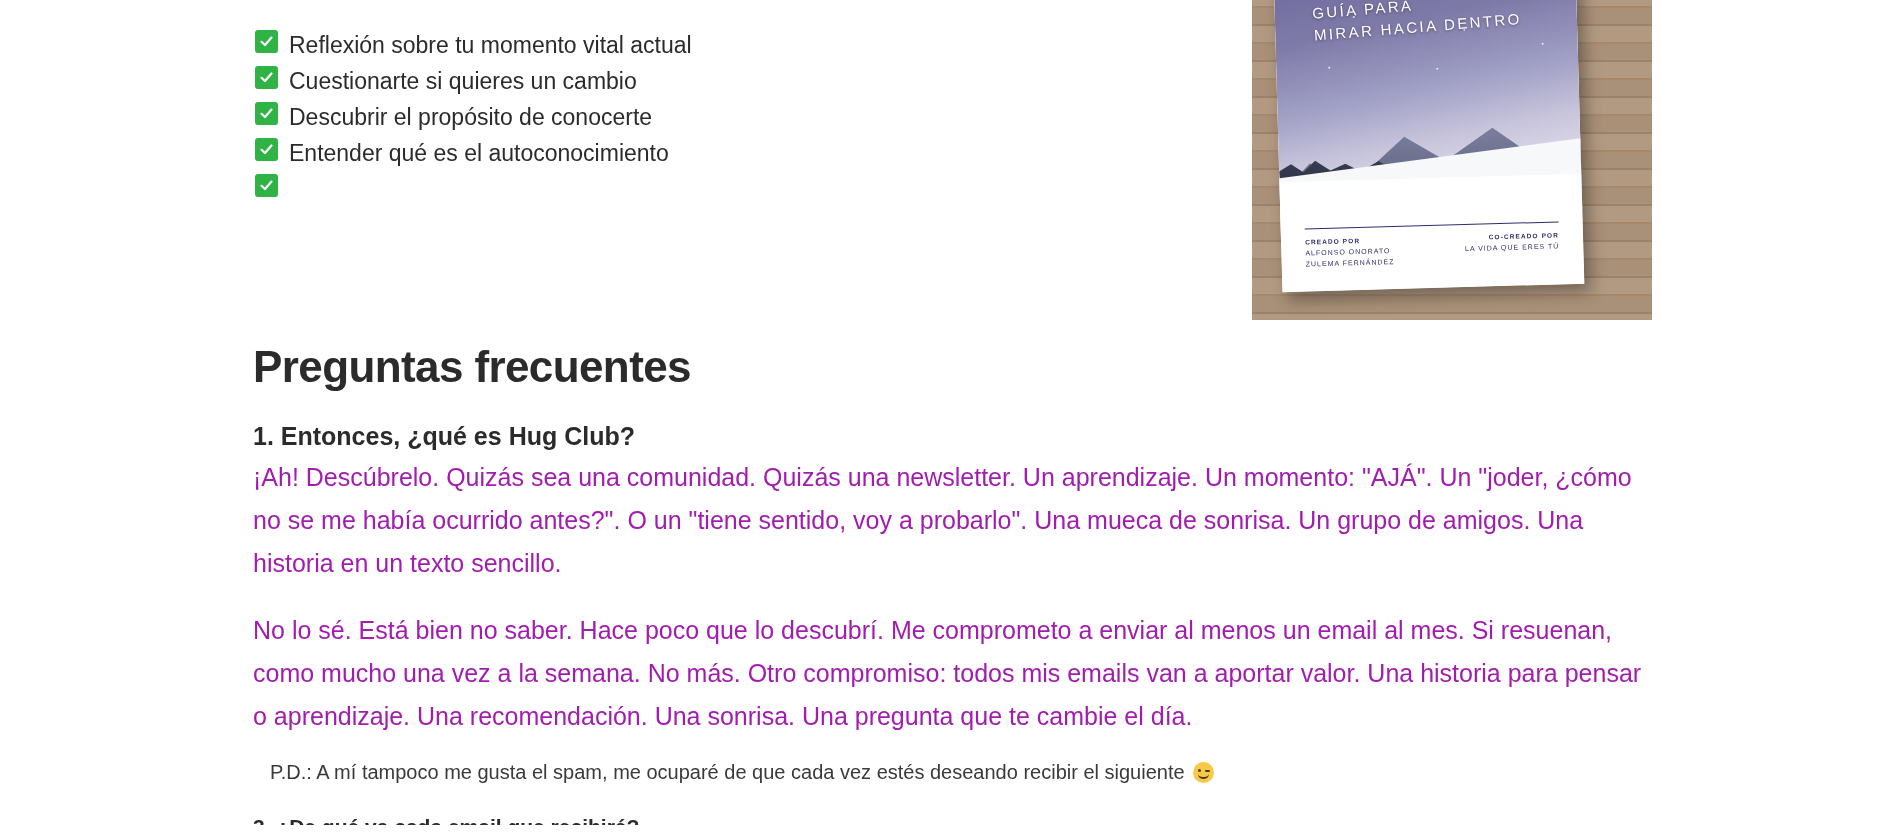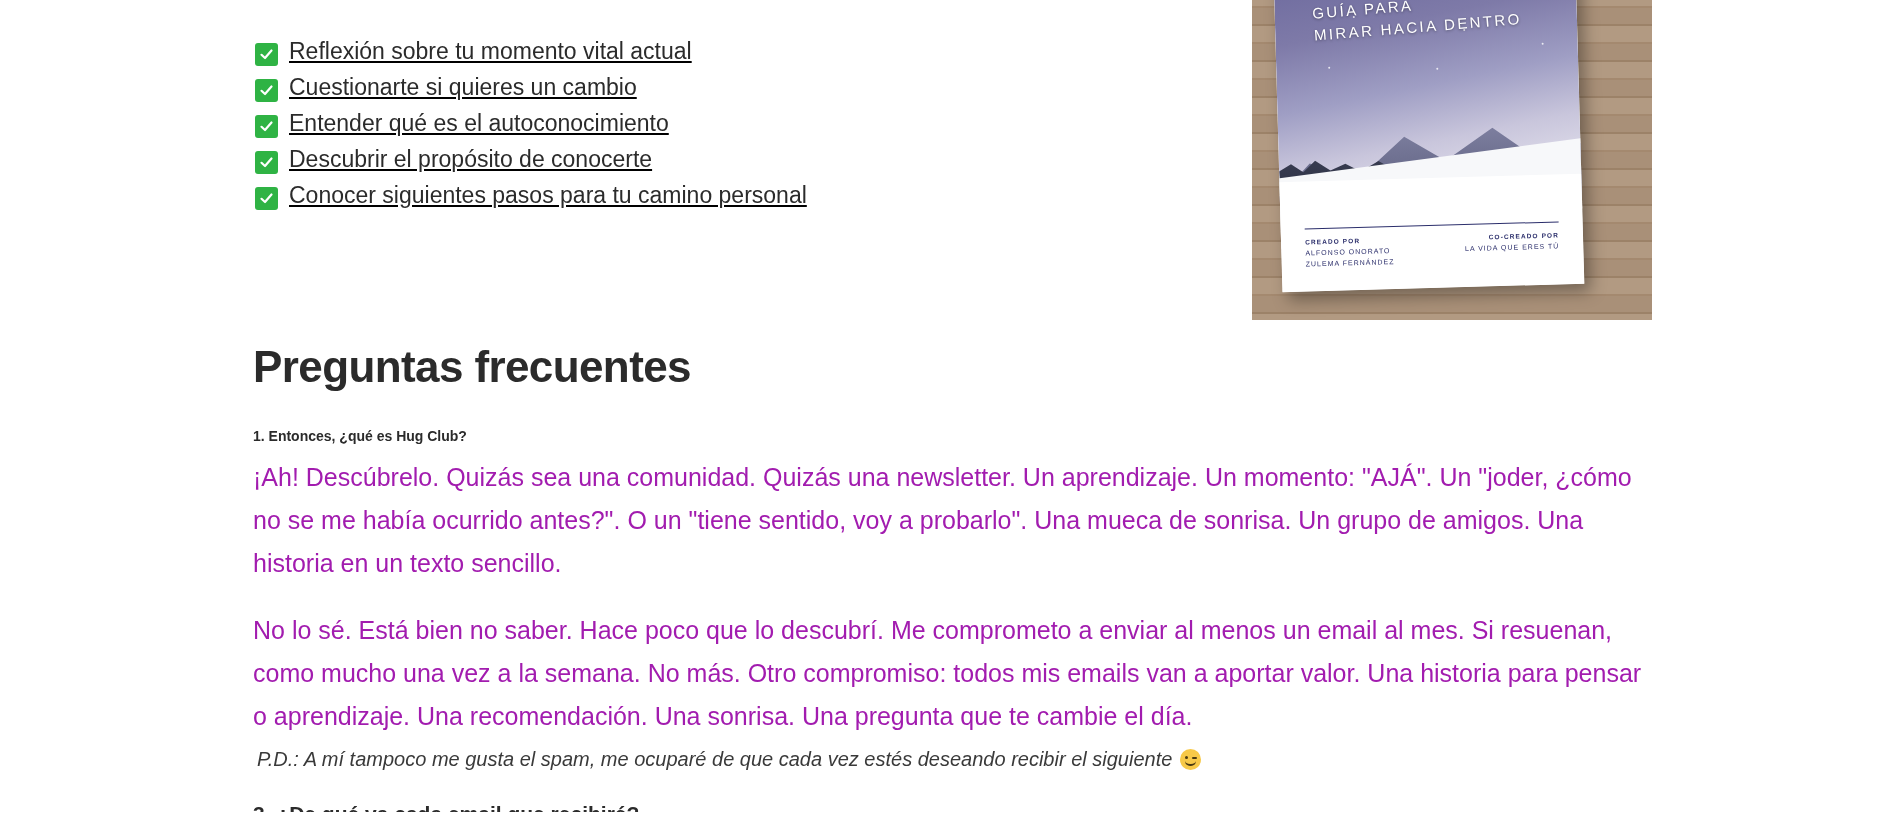--- a/index.html
+++ b/index.html
@@ -21,24 +21,23 @@
 
   
   .checklist {
     position: absolute;
     left: 255px;
     top: 30px;
     width: 900px;
   }
   .check-row {
     display: flex;
-    align-items: flex-end;
+    align-items: flex-start;
     height: 36px;
     margin: 0 0 0 0;
-    text-decoration: underline;
   }
   .check-box {
     width: 23px;
     height: 23px;
     border-radius: 3px;
     background: #2fb344;
     display: inline-flex;
     align-items: center;
     justify-content: center;
     flex: 0 0 auto;
@@ -172,39 +171,38 @@
     font-size: 44px;
     font-weight: bold;
     color: #2b2b2b;
     letter-spacing: -0.6px;
     margin: 0 0 26px 0;
     line-height: 58px;
     font-family: "Liberation Sans", sans-serif;
   }
   .faq-item { margin-bottom: 24px; }
   .faq-q {
-    font-size: 14px;
+    font-size: 25px;
     font-weight: bold;
     color: #2b2b2b;
     margin: 0 0 6px 0;
     line-height: 28px;
   }
   .faq-a {
     font-size: 25px;
     color: #a21caf;
     line-height: 43px;
     margin: 0;
     max-width: 1405px;
   }
   .faq-note {
     font-size: 20px;
-    font-style: italic;
     color: #3a3a3a;
     line-height: 34px;
-    margin: 4px;
+    margin: 17px;
     display: flex;
     align-items: center;
     gap: 8px;
   }
   .emoji-wink {
     display: inline-block;
     width: 21px; height: 21px;
     border-radius: 50%;
     background: #f7c948;
     position: relative;
@@ -267,39 +265,38 @@
       </span>
       <span class="check-label">Cuestionarte si quieres un cambio</span>
     </div>
 
     <div class="check-row">
       <span class="check-box">
         <svg width="15" height="15" viewBox="0 0 15 15">
             <path d="M2.5 7.8 L6 11 L12.5 3.5" fill="none" stroke="#ffffff" stroke-width="2.2" stroke-linecap="round" stroke-linejoin="round"></path>
           </svg>
       </span>
+      <span class="check-label">Descubrir el propósito de conocerte</span>
+    </div>
+
+    <div class="check-row">
+      <span class="check-box">
+        <svg width="15" height="15" viewBox="0 0 15 15">
+            <path d="M2.5 7.8 L6 11 L12.5 3.5" fill="none" stroke="#ffffff" stroke-width="2.2" stroke-linecap="round" stroke-linejoin="round"></path>
+          </svg>
+      </span>
       <span class="check-label">Entender qué es el autoconocimiento</span>
     </div>
 
     <div class="check-row">
       <span class="check-box">
         <svg width="15" height="15" viewBox="0 0 15 15">
             <path d="M2.5 7.8 L6 11 L12.5 3.5" fill="none" stroke="#ffffff" stroke-width="2.2" stroke-linecap="round" stroke-linejoin="round"></path>
           </svg>
       </span>
-      <span class="check-label">Descubrir el propósito de conocerte</span>
-    </div>
-
-    <div class="check-row">
-      <span class="check-box">
-        <svg width="15" height="15" viewBox="0 0 15 15">
-            <path d="M2.5 7.8 L6 11 L12.5 3.5" fill="none" stroke="#ffffff" stroke-width="2.2" stroke-linecap="round" stroke-linejoin="round"></path>
-          </svg>
-      </span>
-      <span class="check-label">Conocer siguientes pasos para tu camino personal</span>
     </div>
 
 
   </div>
 
   <div class="book-photo">
     <div class="book-cover">
       <div class="cover-sky"></div>
       <div class="cover-stars">
 

